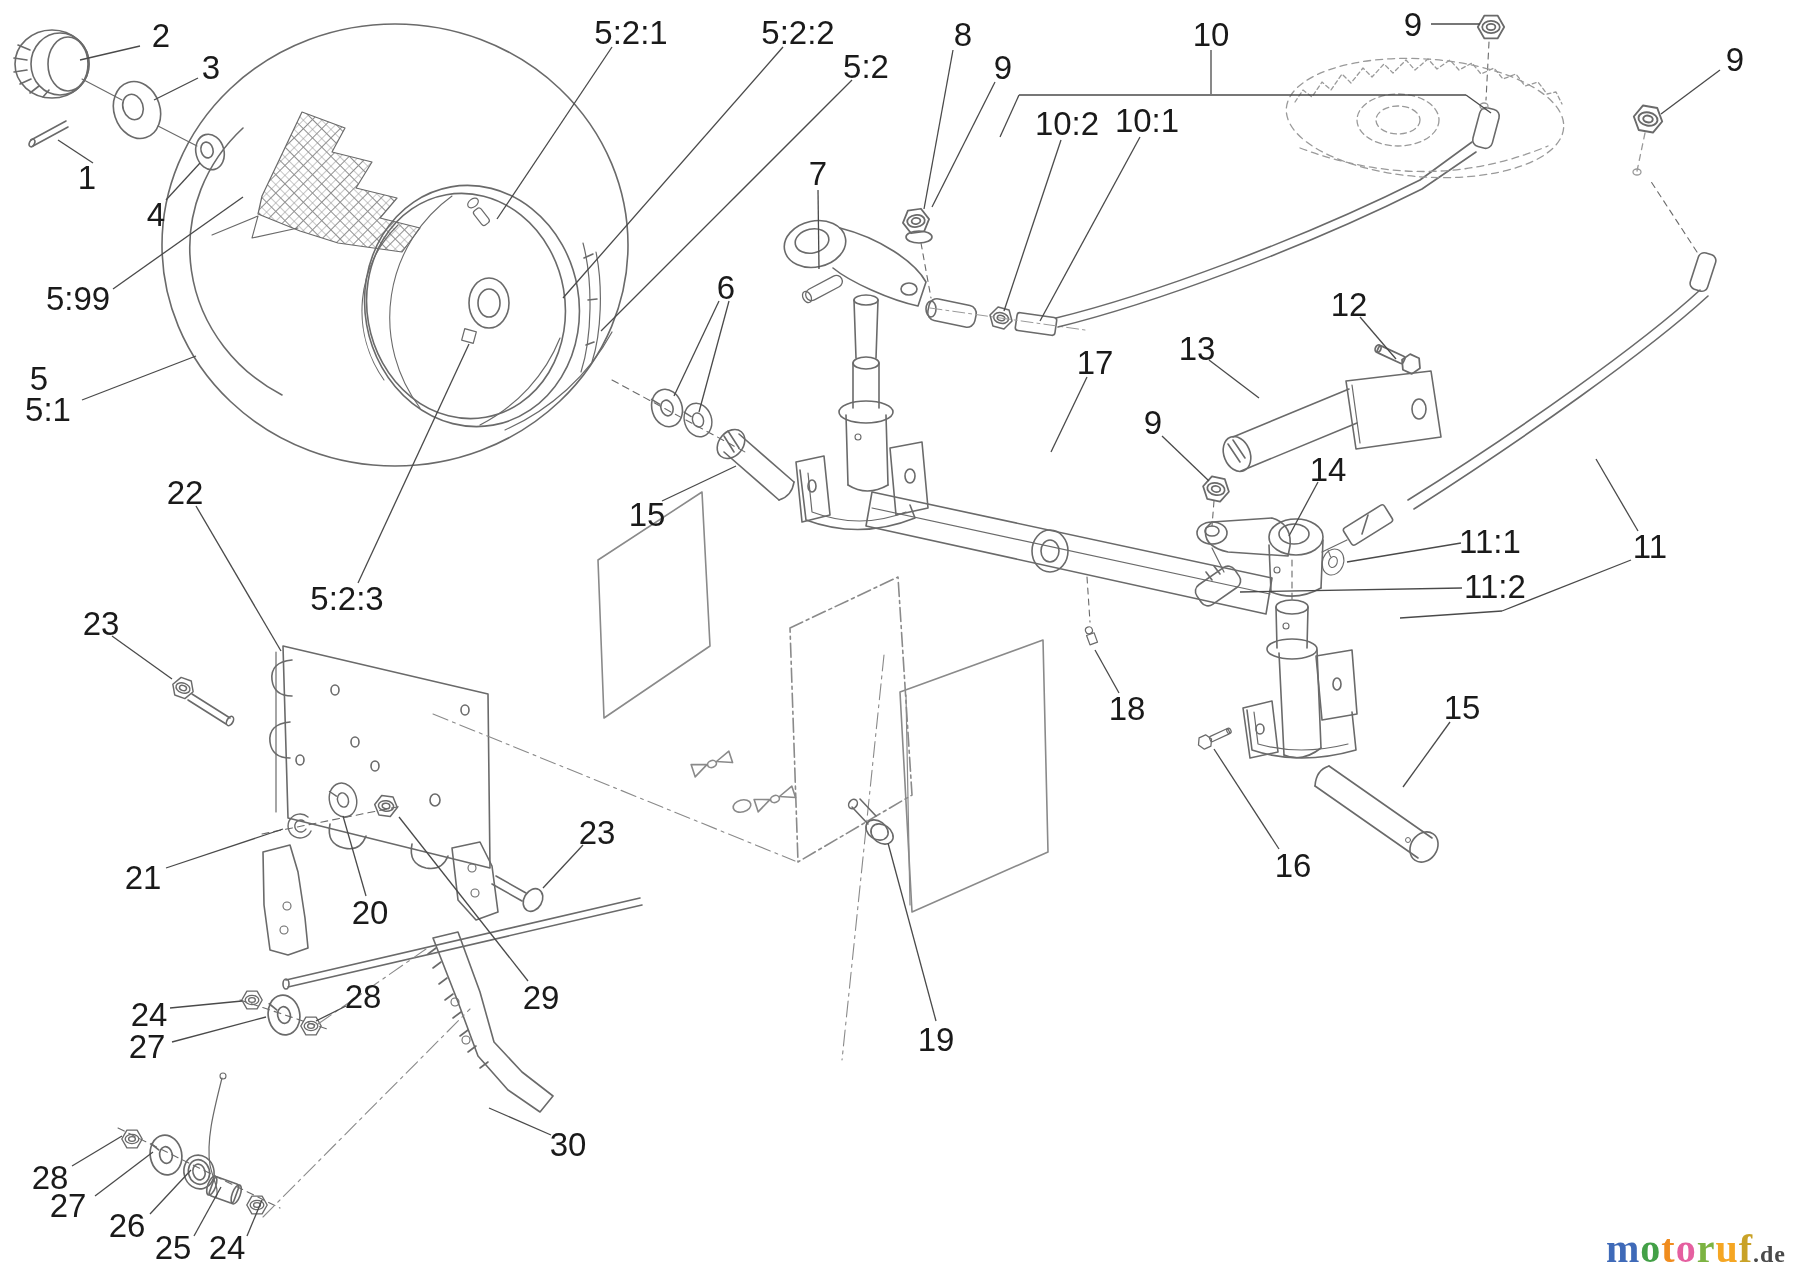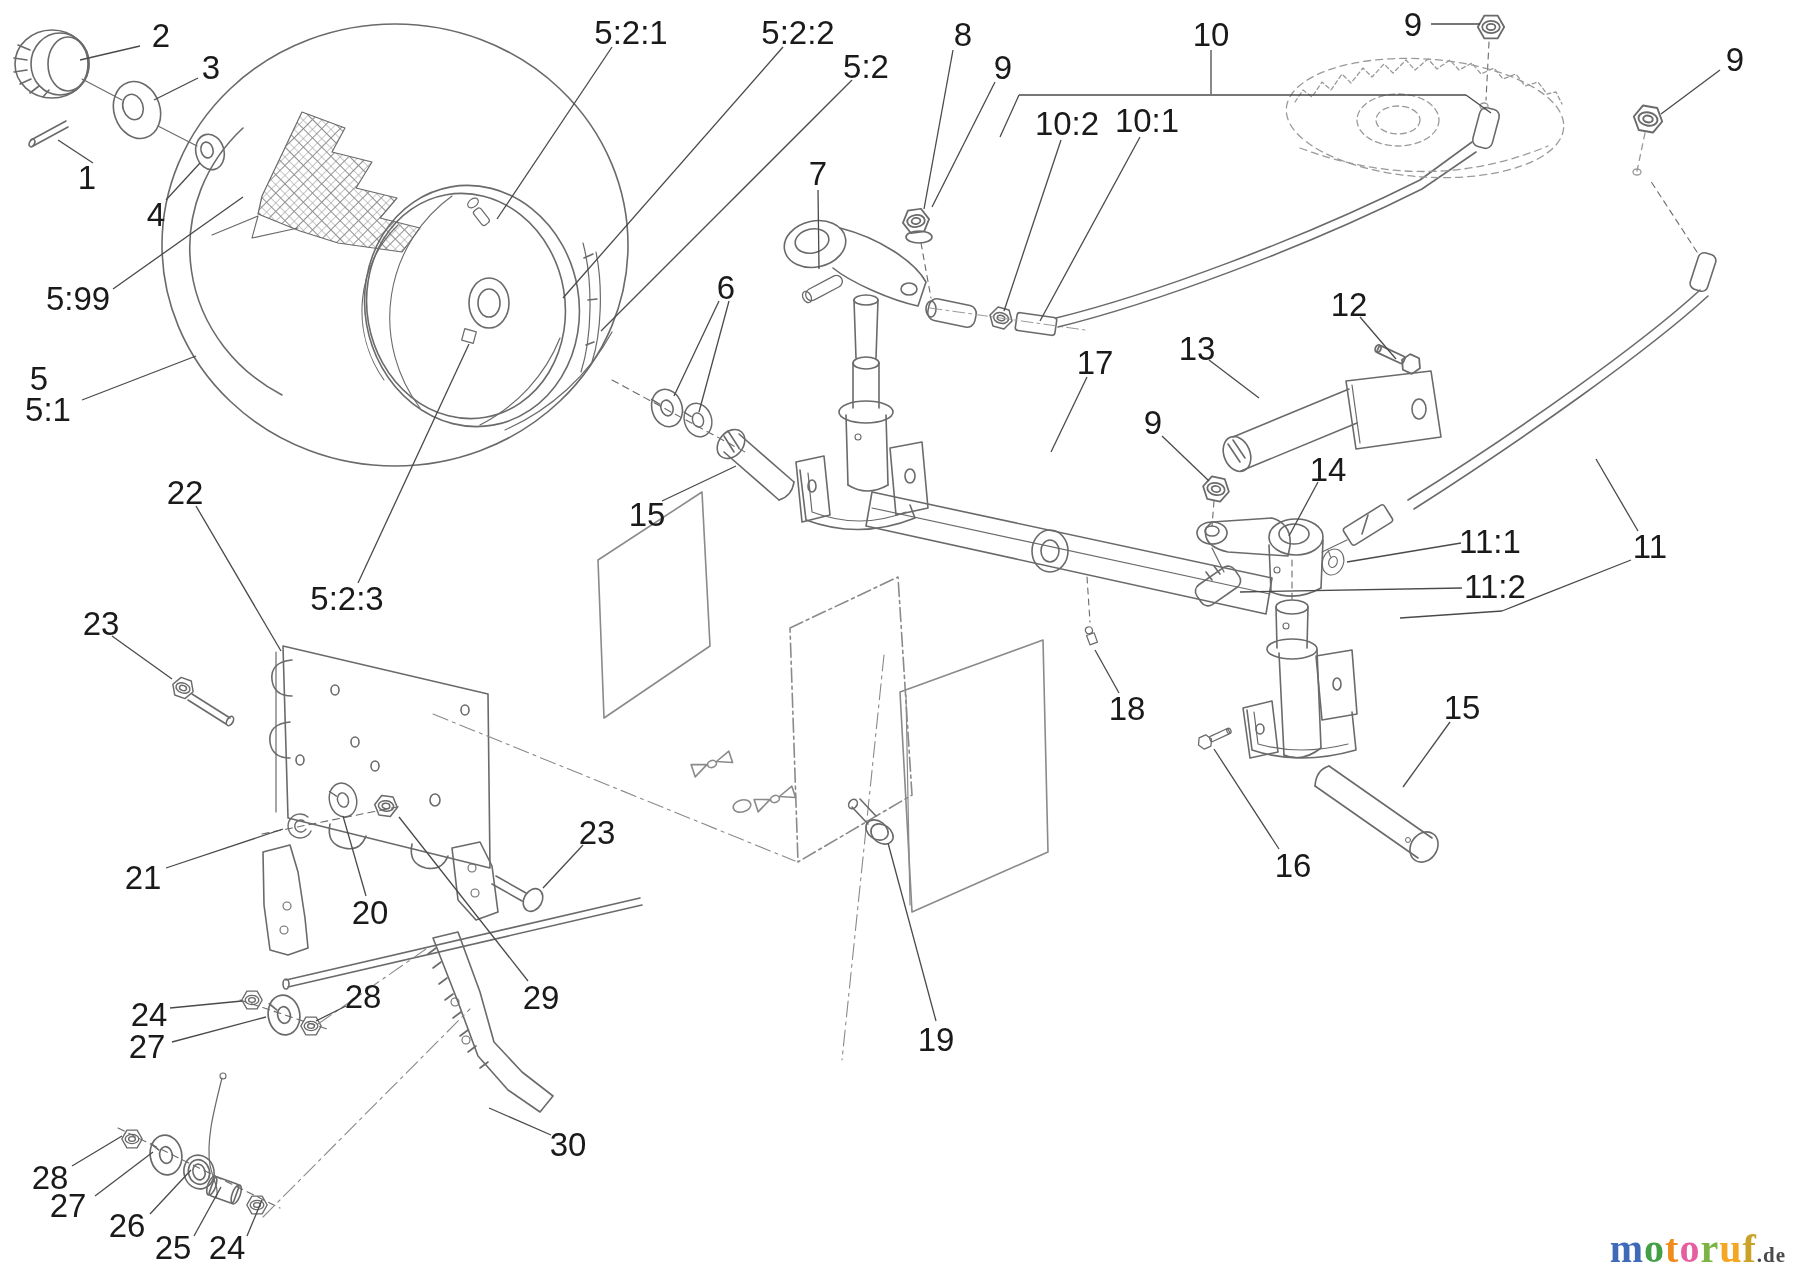--- a/index.html
+++ b/index.html
@@ -1,21 +1,21 @@
 <!DOCTYPE html>
 <html><head>
 <meta charset="utf-8">
 <style>
   html,body{margin:0;padding:0;background:#e8e8e8;}
   #stage{position:relative;width:1800px;height:1275px;background:#ffffff;overflow:hidden;
          font-family:"Liberation Sans",sans-serif;}
   #artsvg{position:absolute;left:0;top:0;}
   #logo{position:absolute;right:14px;bottom:6px;font-family:"Liberation Serif",serif;
         font-weight:bold;font-size:40px;letter-spacing:1px;line-height:1;}
-  #logo .suffix{font-size:21px;font-weight:bold;}
+  #logo .suffix{font-size:24px;font-weight:bold;}
   text.part-label{font-family:"Liberation Sans",sans-serif;}
 </style>
 </head>
 <body>
 
 <div id="stage">
 <svg id="artsvg" width="1800" height="1275" viewBox="0 0 1800 1275" xmlns="http://www.w3.org/2000/svg">
   <defs>
     <pattern id="xh" width="13" height="13" patternUnits="userSpaceOnUse" patternTransform="rotate(45)">
       <path d="M0 0 H13 M0 6.5 H13 M0 0 V13 M6.5 0 V13" stroke="#8f8f8f" stroke-width="1" fill="none"></path>

